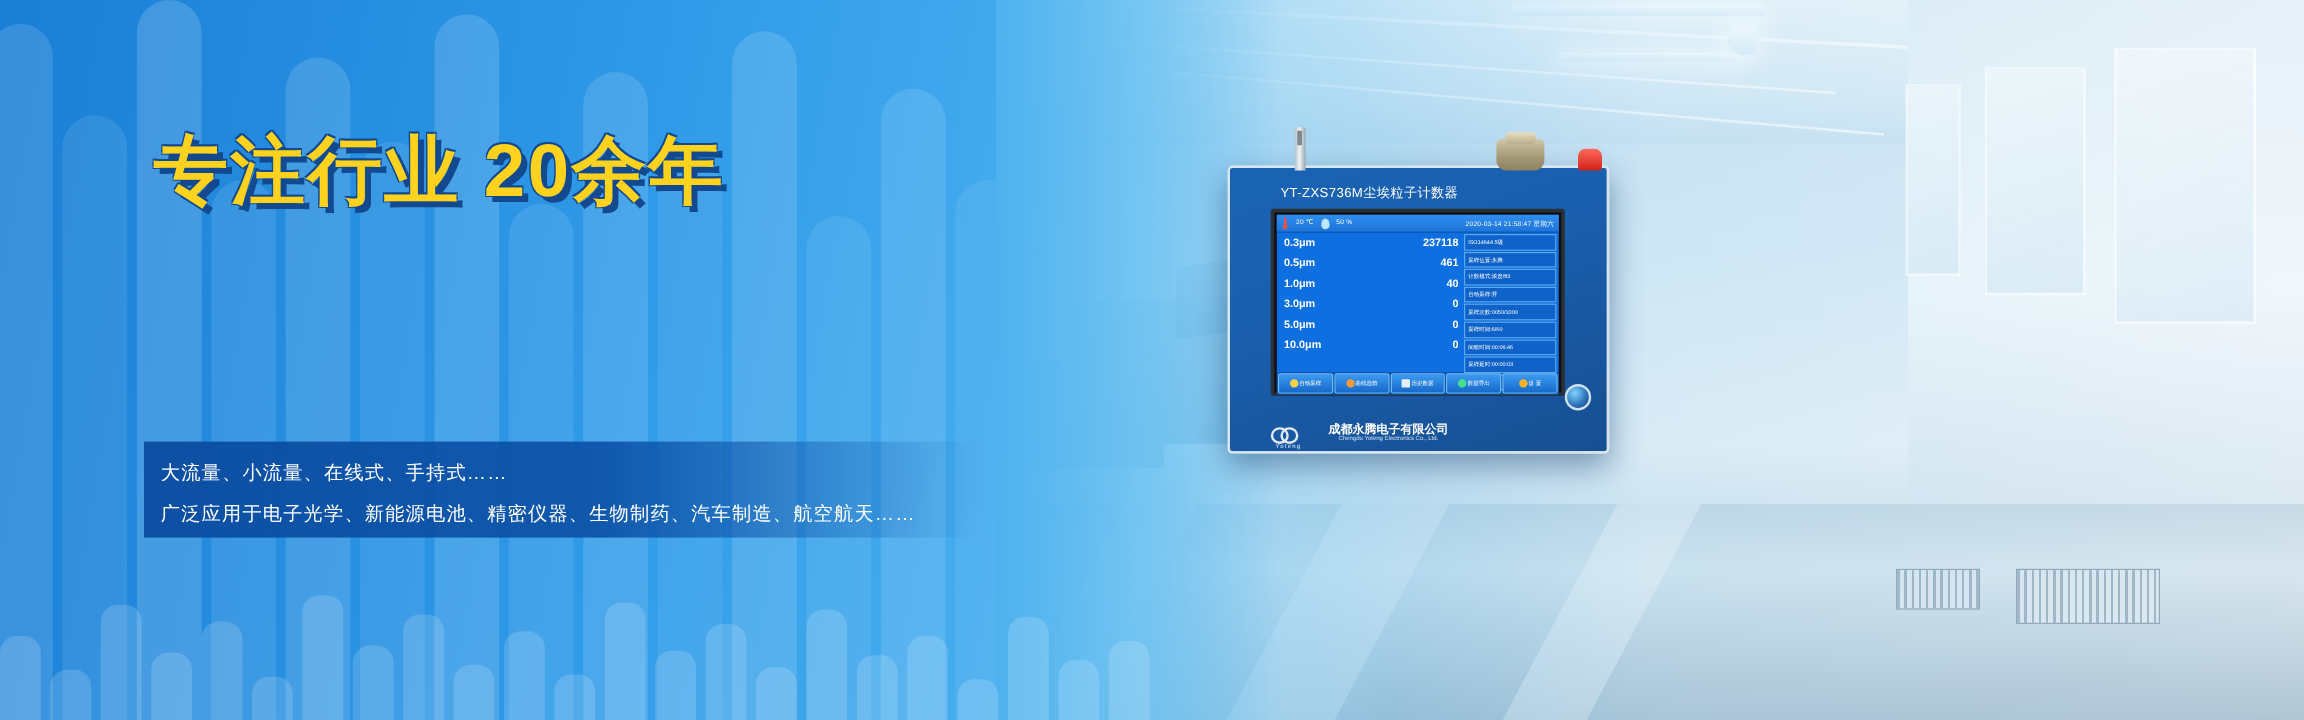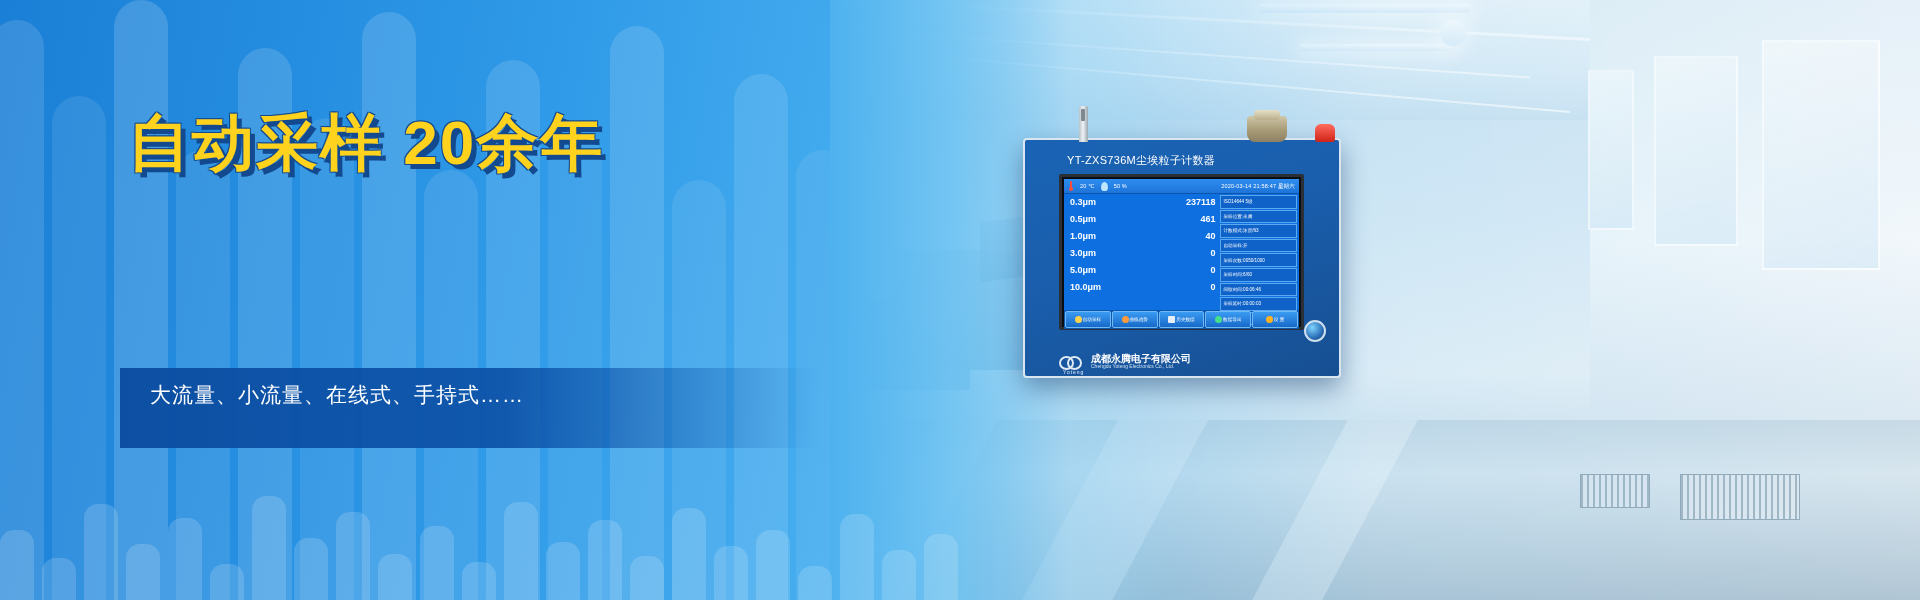--- a/index.html
+++ b/index.html
@@ -78,21 +78,21 @@
     margin-top:12px;
     font-size:56px; font-weight:bold; letter-spacing:3px; line-height:1.08;
     color:#ffffff; white-space:nowrap;
     text-shadow:0 2px 6px rgba(10,60,120,.30);
   }
   .subbox {
     position:absolute; left:120px; top:368px; width:700px; height:80px;
     background:linear-gradient(90deg,rgba(10,76,160,.95) 0%,rgba(12,82,168,.92) 55%,rgba(20,110,200,.0) 100%);
     padding:10px 0 0 14px;
   }
-  .subline { color:#ffffff; font-size:21px; line-height:34px; letter-spacing:1px; white-space:nowrap;margin-left:16px; }
+  .subline { color:#ffffff; font-size:16px; line-height:34px; letter-spacing:1px; white-space:nowrap; }
 
   
   .device {
     position:absolute; left:992px; top:138px; width:318px; height:240px;
     background:linear-gradient(160deg,#1a63b4 0%,#1a5fae 40%,#174f92 100%);
     border:2px solid #d9e6ef; border-radius:4px;
     box-shadow:0 10px 26px rgba(10,50,100,.45);
     margin-left:31px;
   }
   .dev-title {
@@ -163,21 +163,21 @@
     border:1px solid #6fb9f5; border-radius:2px; color:#fff; font-size:4.6px;
   }
   .sbtn .bic { width:7px; height:7px; border-radius:50%; background:#ffd24a; flex:0 0 auto; }
   .sbtn.b2 .bic { background:#ff9a3c; }
   .sbtn.b3 .bic { background:#e8eef5; border-radius:1px; }
   .sbtn.b4 .bic { background:#46e08a; }
   .sbtn.b5 .bic { background:#ffb224; }
 
   .brand {
     position:absolute; left:34px; bottom:6px; width:245px;
-    display:flex; align-items:center; gap:6px;
+    display:flex; align-items:center; gap:22px;text-align:center;
   }
   .logo-mark { width:26px; height:12px; position:relative; }
   .logo-mark:before,.logo-mark:after{
     content:""; position:absolute; top:1px; width:11px; height:10px;
     border:2px solid #dfeaf3; border-radius:50%;
   }
   .logo-mark:before{ left:0; } .logo-mark:after{ left:8px; }
   .brand-cn { color:#ffffff; font-size:10px; font-weight:bold; white-space:nowrap; }
   .brand-en { color:#cfe2f2; font-size:5px; white-space:nowrap; }
   .brand-txt { display:flex; flex-direction:column; line-height:1.15; }
@@ -255,25 +255,26 @@
     <div class="bbar" style="left:672px; width:34px; height:92px;"></div>
     <div class="bbar" style="left:714px; width:34px; height:54px;"></div>
     <div class="bbar" style="left:756px; width:34px; height:70px;"></div>
     <div class="bbar" style="left:798px; width:34px; height:34px;"></div>
     <div class="bbar" style="left:840px; width:34px; height:86px;"></div>
     <div class="bbar" style="left:882px; width:34px; height:50px;"></div>
     <div class="bbar" style="left:924px; width:34px; height:66px;"></div>
   </div>
 
   <div class="copy">
-    <div class="h1">自动采样 20余年</div>
+    <div class="h1">专注行业 20余年</div>
   </div>
 
   <div class="subbox">
     <div class="subline">大流量、小流量、在线式、手持式……</div>
+    <div class="subline">广泛应用于电子光学、新能源电池、精密仪器、生物制药、汽车制造、航空航天……</div>
   </div>
 
   <div class="device">
     <div class="probe"></div>
     <div class="inlet"></div>
     <div class="alarm"></div>
 
     <div class="dev-title">YT-ZXS736M尘埃粒子计数器</div>
 
     <div class="screen">

